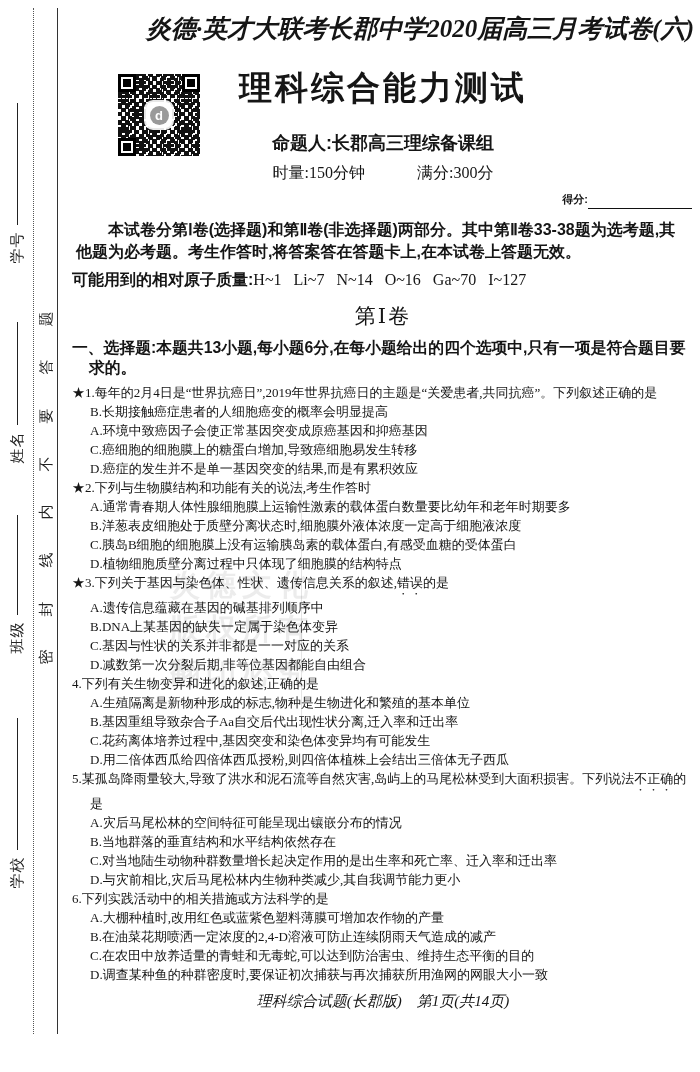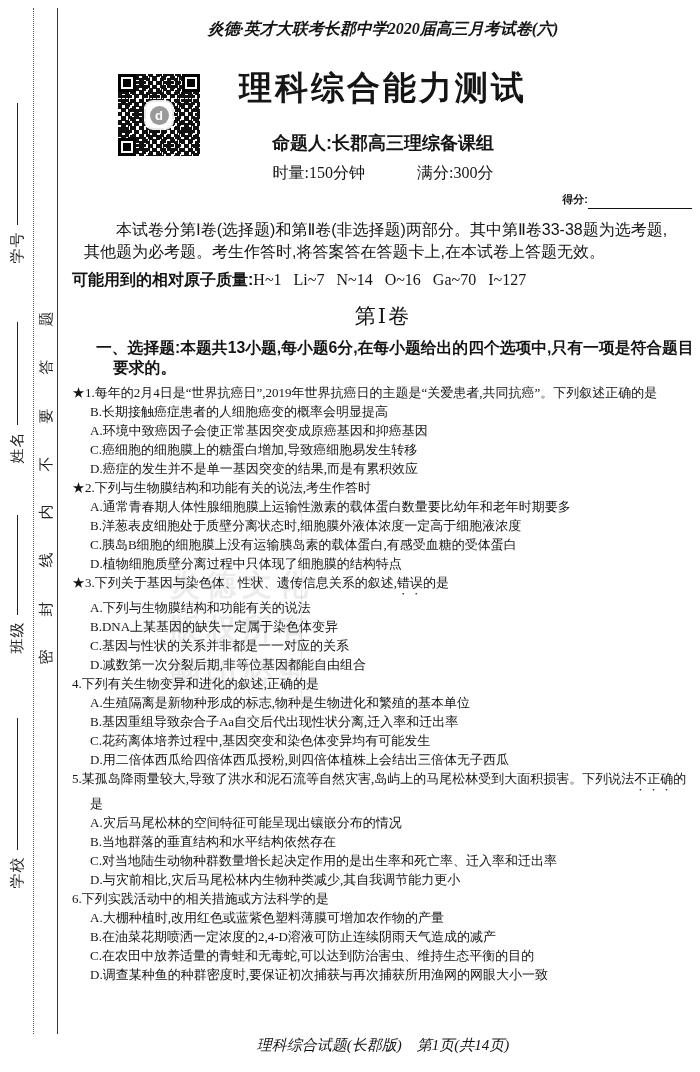--- a/index.html
+++ b/index.html
@@ -25,23 +25,23 @@
   
   .watermark { position:absolute; left:170px; top:563px; z-index:0;
     color:rgba(40,40,40,0.085); font-size:30px; line-height:44px; letter-spacing:6px;
     font-weight:bold; font-family:"Liberation Sans",sans-serif; pointer-events:none; }
   .crease { position:absolute; left:301px; top:468px; height:268px; width:0;
     border-left:1px solid rgba(0,0,0,0.10); }
 
   
   .content { position:absolute; left:72px; top:0; width:622px; z-index:1; }
 
-  .series-title { margin-top:12px; text-align:center; white-space:nowrap;
+  .series-title { margin-top:12px; text-align:right; white-space:nowrap;
     font-family:"Liberation Serif","DejaVu Serif",serif;
-    font-weight:bold; font-style:italic; font-size:16px; line-height:34px; }
+    font-weight:bold; font-style:italic; font-size:25px; line-height:34px; }
 
   .header { position:relative; }
   .qr { position:absolute; left:46px; top:6px; width:82px; height:82px;
     background:
       repeating-conic-gradient(#111 0% 25%, rgba(0,0,0,0) 0% 50%) 0px 0px/7px 7px,
       repeating-conic-gradient(#111 0% 25%, rgba(0,0,0,0) 0% 50%) 3px 2px/9px 9px,
       #fff; }
   .qr .finder { position:absolute; width:18px; height:18px; background:#fff;
     border:3.5px solid #000; box-sizing:border-box; }
   .qr .finder::after { content:""; position:absolute; inset:2px; background:#000; }
@@ -59,39 +59,39 @@
     font-weight:bold; font-size:33px; line-height:40px; letter-spacing:3px; }
   .setter { margin-top:24px; text-align:center;
     font-family:"Liberation Sans",sans-serif; font-weight:bold; font-size:18px; line-height:23px; }
   .meta { margin-top:7px; text-align:center; font-size:16px; line-height:22px; }
   .meta .duration { margin-right:52px; }
   .score-row { margin-top:5px; text-align:right; padding-right:2px;
     font-family:"Liberation Sans",sans-serif; font-weight:bold; font-size:11px; line-height:20px; }
   .score-blank { display:inline-block; width:104px; height:15px;
     border-bottom:1.5px solid #111; vertical-align:bottom; }
 
-  .intro { margin:10px 12px 0; text-indent:2em;
-    font-family:"Liberation Sans",sans-serif; font-weight:normal;
+  .intro { margin:10px 4px 0; text-indent:2em;
+    font-family:"Liberation Sans",sans-serif; font-weight:bold;
     font-size:16px; line-height:22px; }
   .masses { margin:6px 0 0; font-size:16px; line-height:22px; white-space:pre-wrap; }
   .masses .label { font-family:"Liberation Sans",sans-serif; font-weight:bold; }
 
   .part-title { margin-top:12px; text-align:center; font-size:21px; line-height:26px; letter-spacing:2px; }
 
   .section-instruction { margin-top:9px; padding-left:17px; text-indent:-17px;
     font-family:"Liberation Sans",sans-serif; font-weight:bold;
-    font-size:15.8px; line-height:20px;margin-left:24px; }
+    font-size:15.8px; line-height:20px; }
 
   .questions { margin-top:5px; font-size:13px; line-height:19px; }
   .q-stem { padding-left:18px; text-indent:-18px; }
   .q-opt  { margin-left:18px; }
   .emph { text-emphasis:filled dot; text-emphasis-position:under right;
     -webkit-text-emphasis:filled dot; -webkit-text-emphasis-position:under; }
 
-  .footer { position:absolute; left:72px; top:1036px; width:622px; text-align:center;
+  .footer { position:absolute; left:72px; top:992px; width:622px; text-align:center;
     font-style:italic; font-size:15px; z-index:1; }
 </style>
 </head>
 <body>
 
 <div class="fold-line"></div>
 <div class="seal-rule"></div>
 
 <div class="field-group" style="top:103px">
   <div class="field-blank" style="height:122px"></div>
@@ -181,21 +181,21 @@
       </div>
       <div class="question">
         <div class="q-stem"><span class="q-prefix">★2.</span><span>下列与生物膜结构和功能有关的说法,考生作答时</span></div>
         <div class="q-opt">A.通常青春期人体性腺细胞膜上运输性激素的载体蛋白数量要比幼年和老年时期要多</div>
         <div class="q-opt">B.洋葱表皮细胞处于质壁分离状态时,细胞膜外液体浓度一定高于细胞液浓度</div>
         <div class="q-opt">C.胰岛B细胞的细胞膜上没有运输胰岛素的载体蛋白,有感受血糖的受体蛋白</div>
         <div class="q-opt">D.植物细胞质壁分离过程中只体现了细胞膜的结构特点</div>
       </div>
       <div class="question">
         <div class="q-stem"><span class="q-prefix">★3.</span><span>下列关于基因与染色体、性状、遗传信息关系的叙述,</span><span class="emph">错误</span><span>的是</span></div>
-        <div class="q-opt">A.下列与生物膜结构和功能有关的说法</div>
+        <div class="q-opt">A.遗传信息蕴藏在基因的碱基排列顺序中</div>
         <div class="q-opt">B.DNA上某基因的缺失一定属于染色体变异</div>
         <div class="q-opt">C.基因与性状的关系并非都是一一对应的关系</div>
         <div class="q-opt">D.减数第一次分裂后期,非等位基因都能自由组合</div>
       </div>
       <div class="question">
         <div class="q-stem"><span class="q-prefix">4.</span><span>下列有关生物变异和进化的叙述,正确的是</span></div>
         <div class="q-opt">A.生殖隔离是新物种形成的标志,物种是生物进化和繁殖的基本单位</div>
         <div class="q-opt">B.基因重组导致杂合子Aa自交后代出现性状分离,迁入率和迁出率</div>
         <div class="q-opt">C.花药离体培养过程中,基因突变和染色体变异均有可能发生</div>
         <div class="q-opt">D.用二倍体西瓜给四倍体西瓜授粉,则四倍体植株上会结出三倍体无子西瓜</div>

